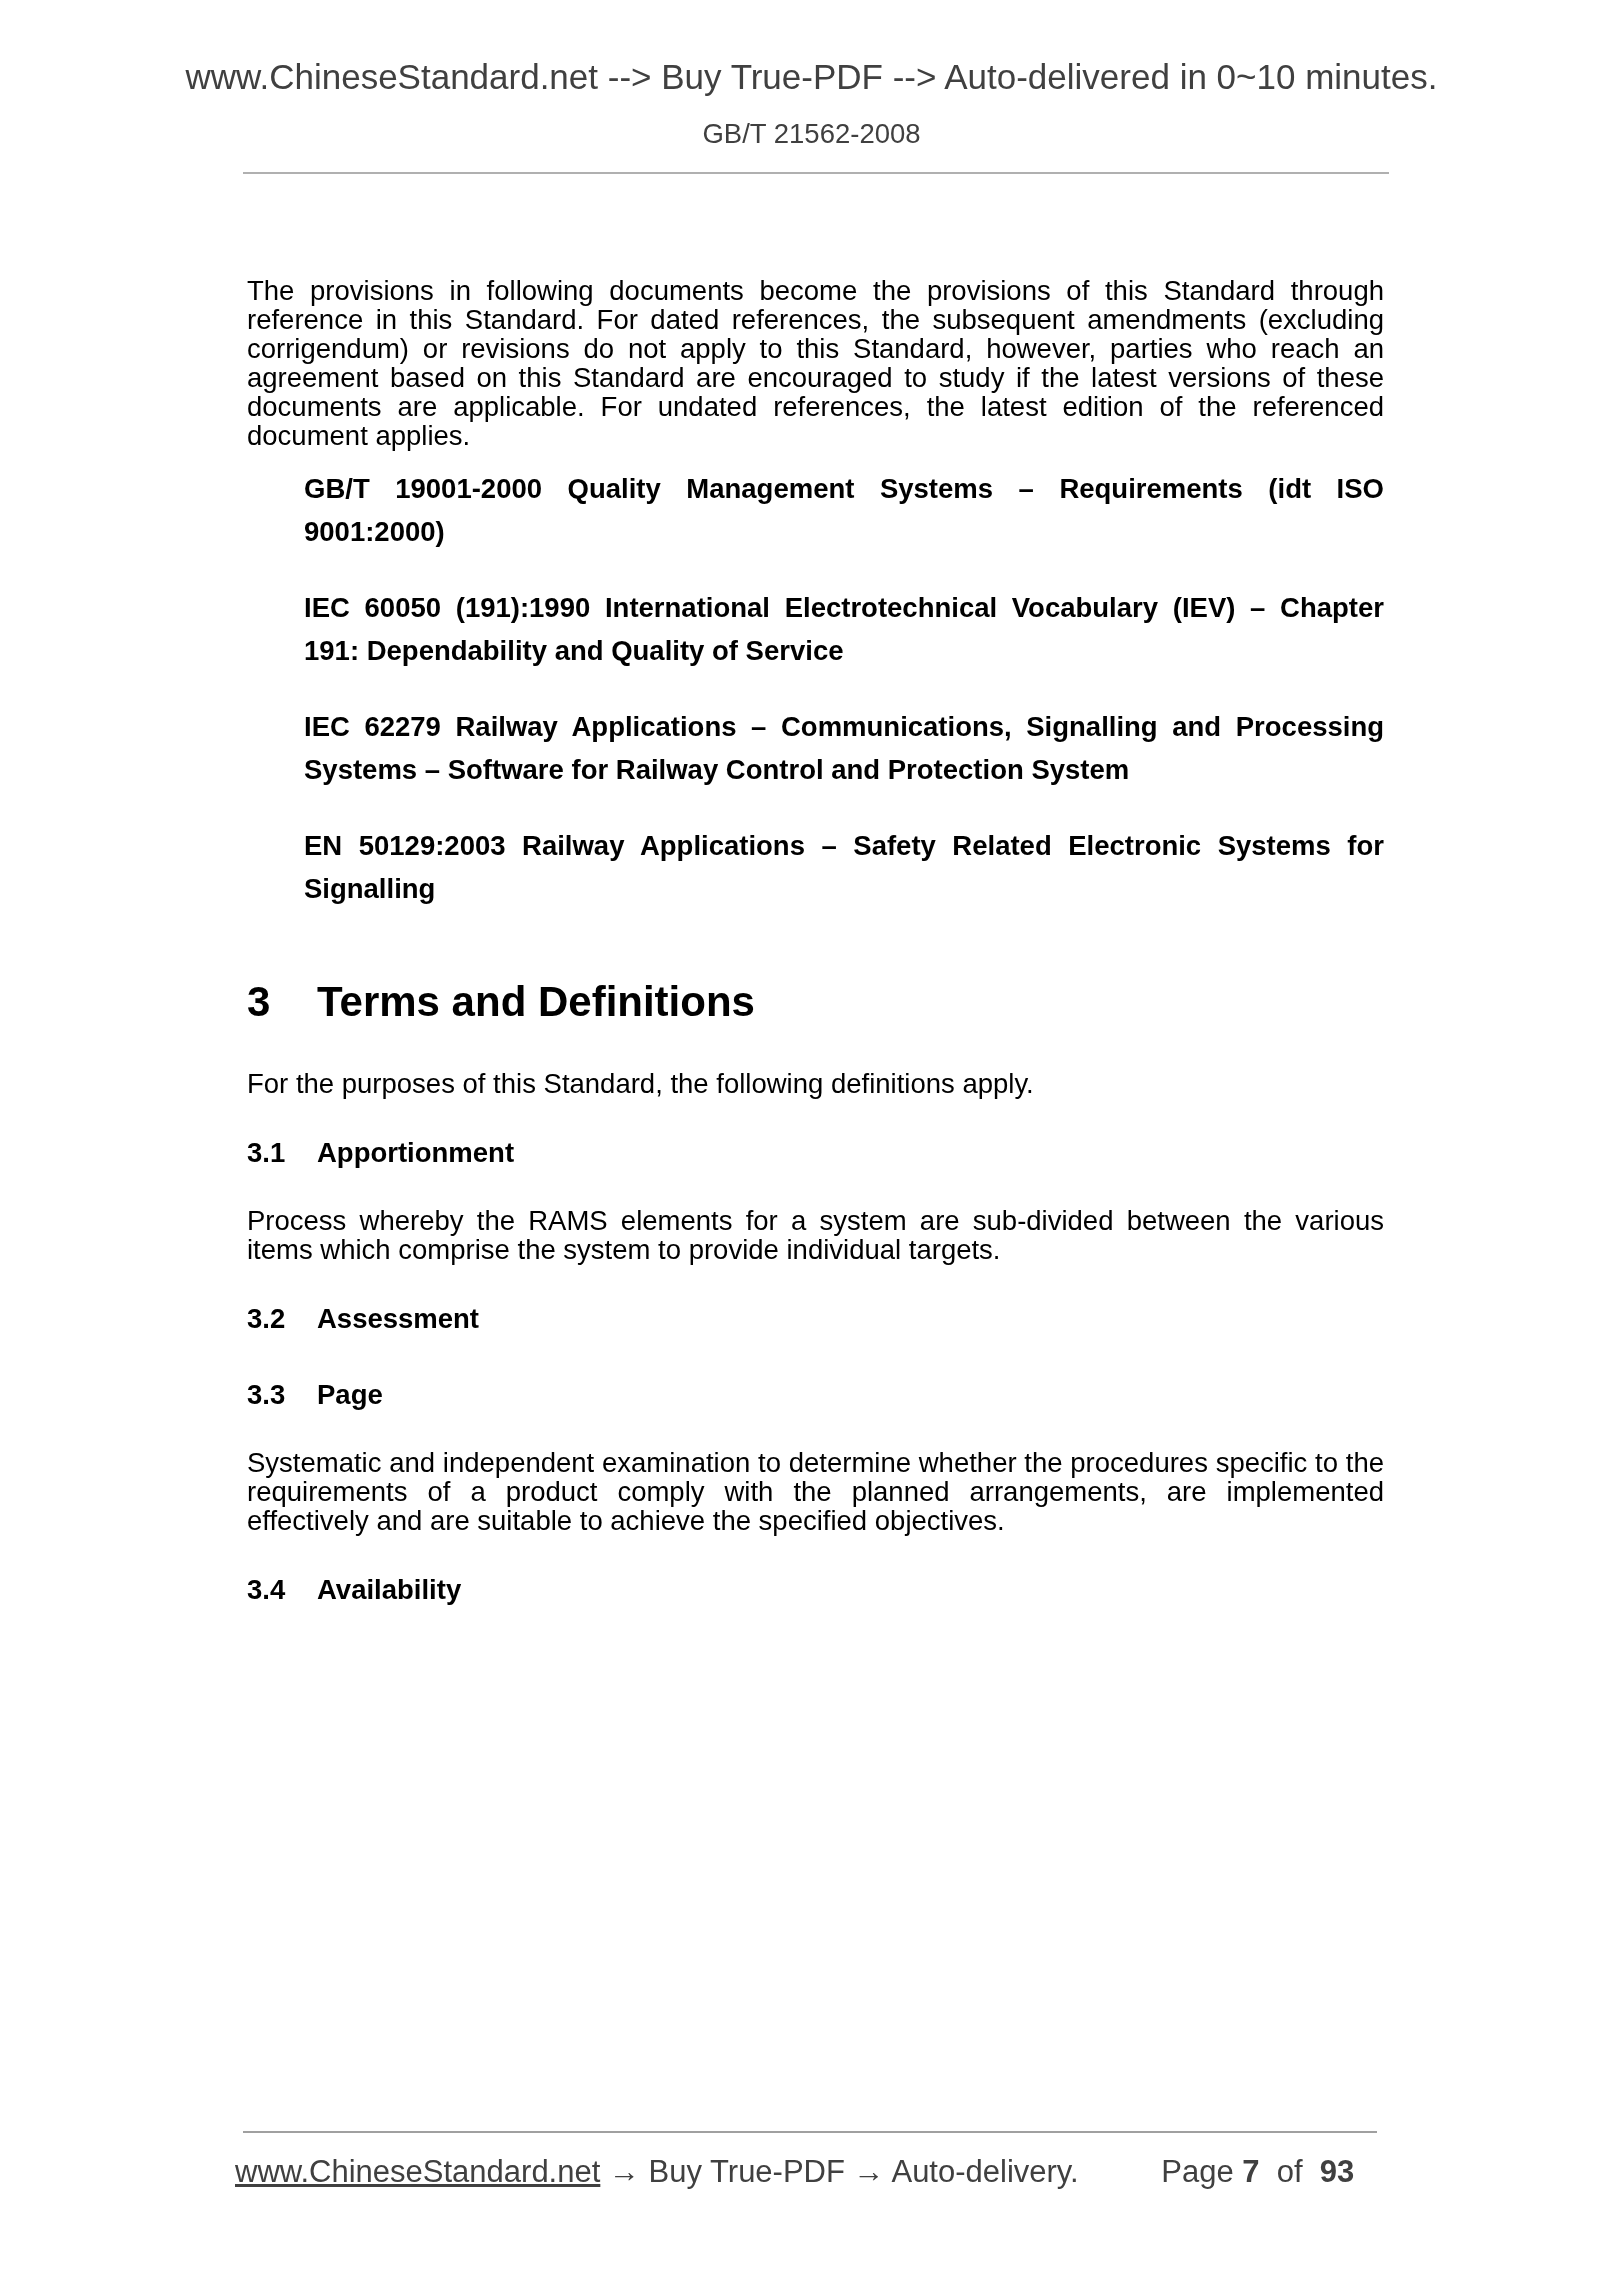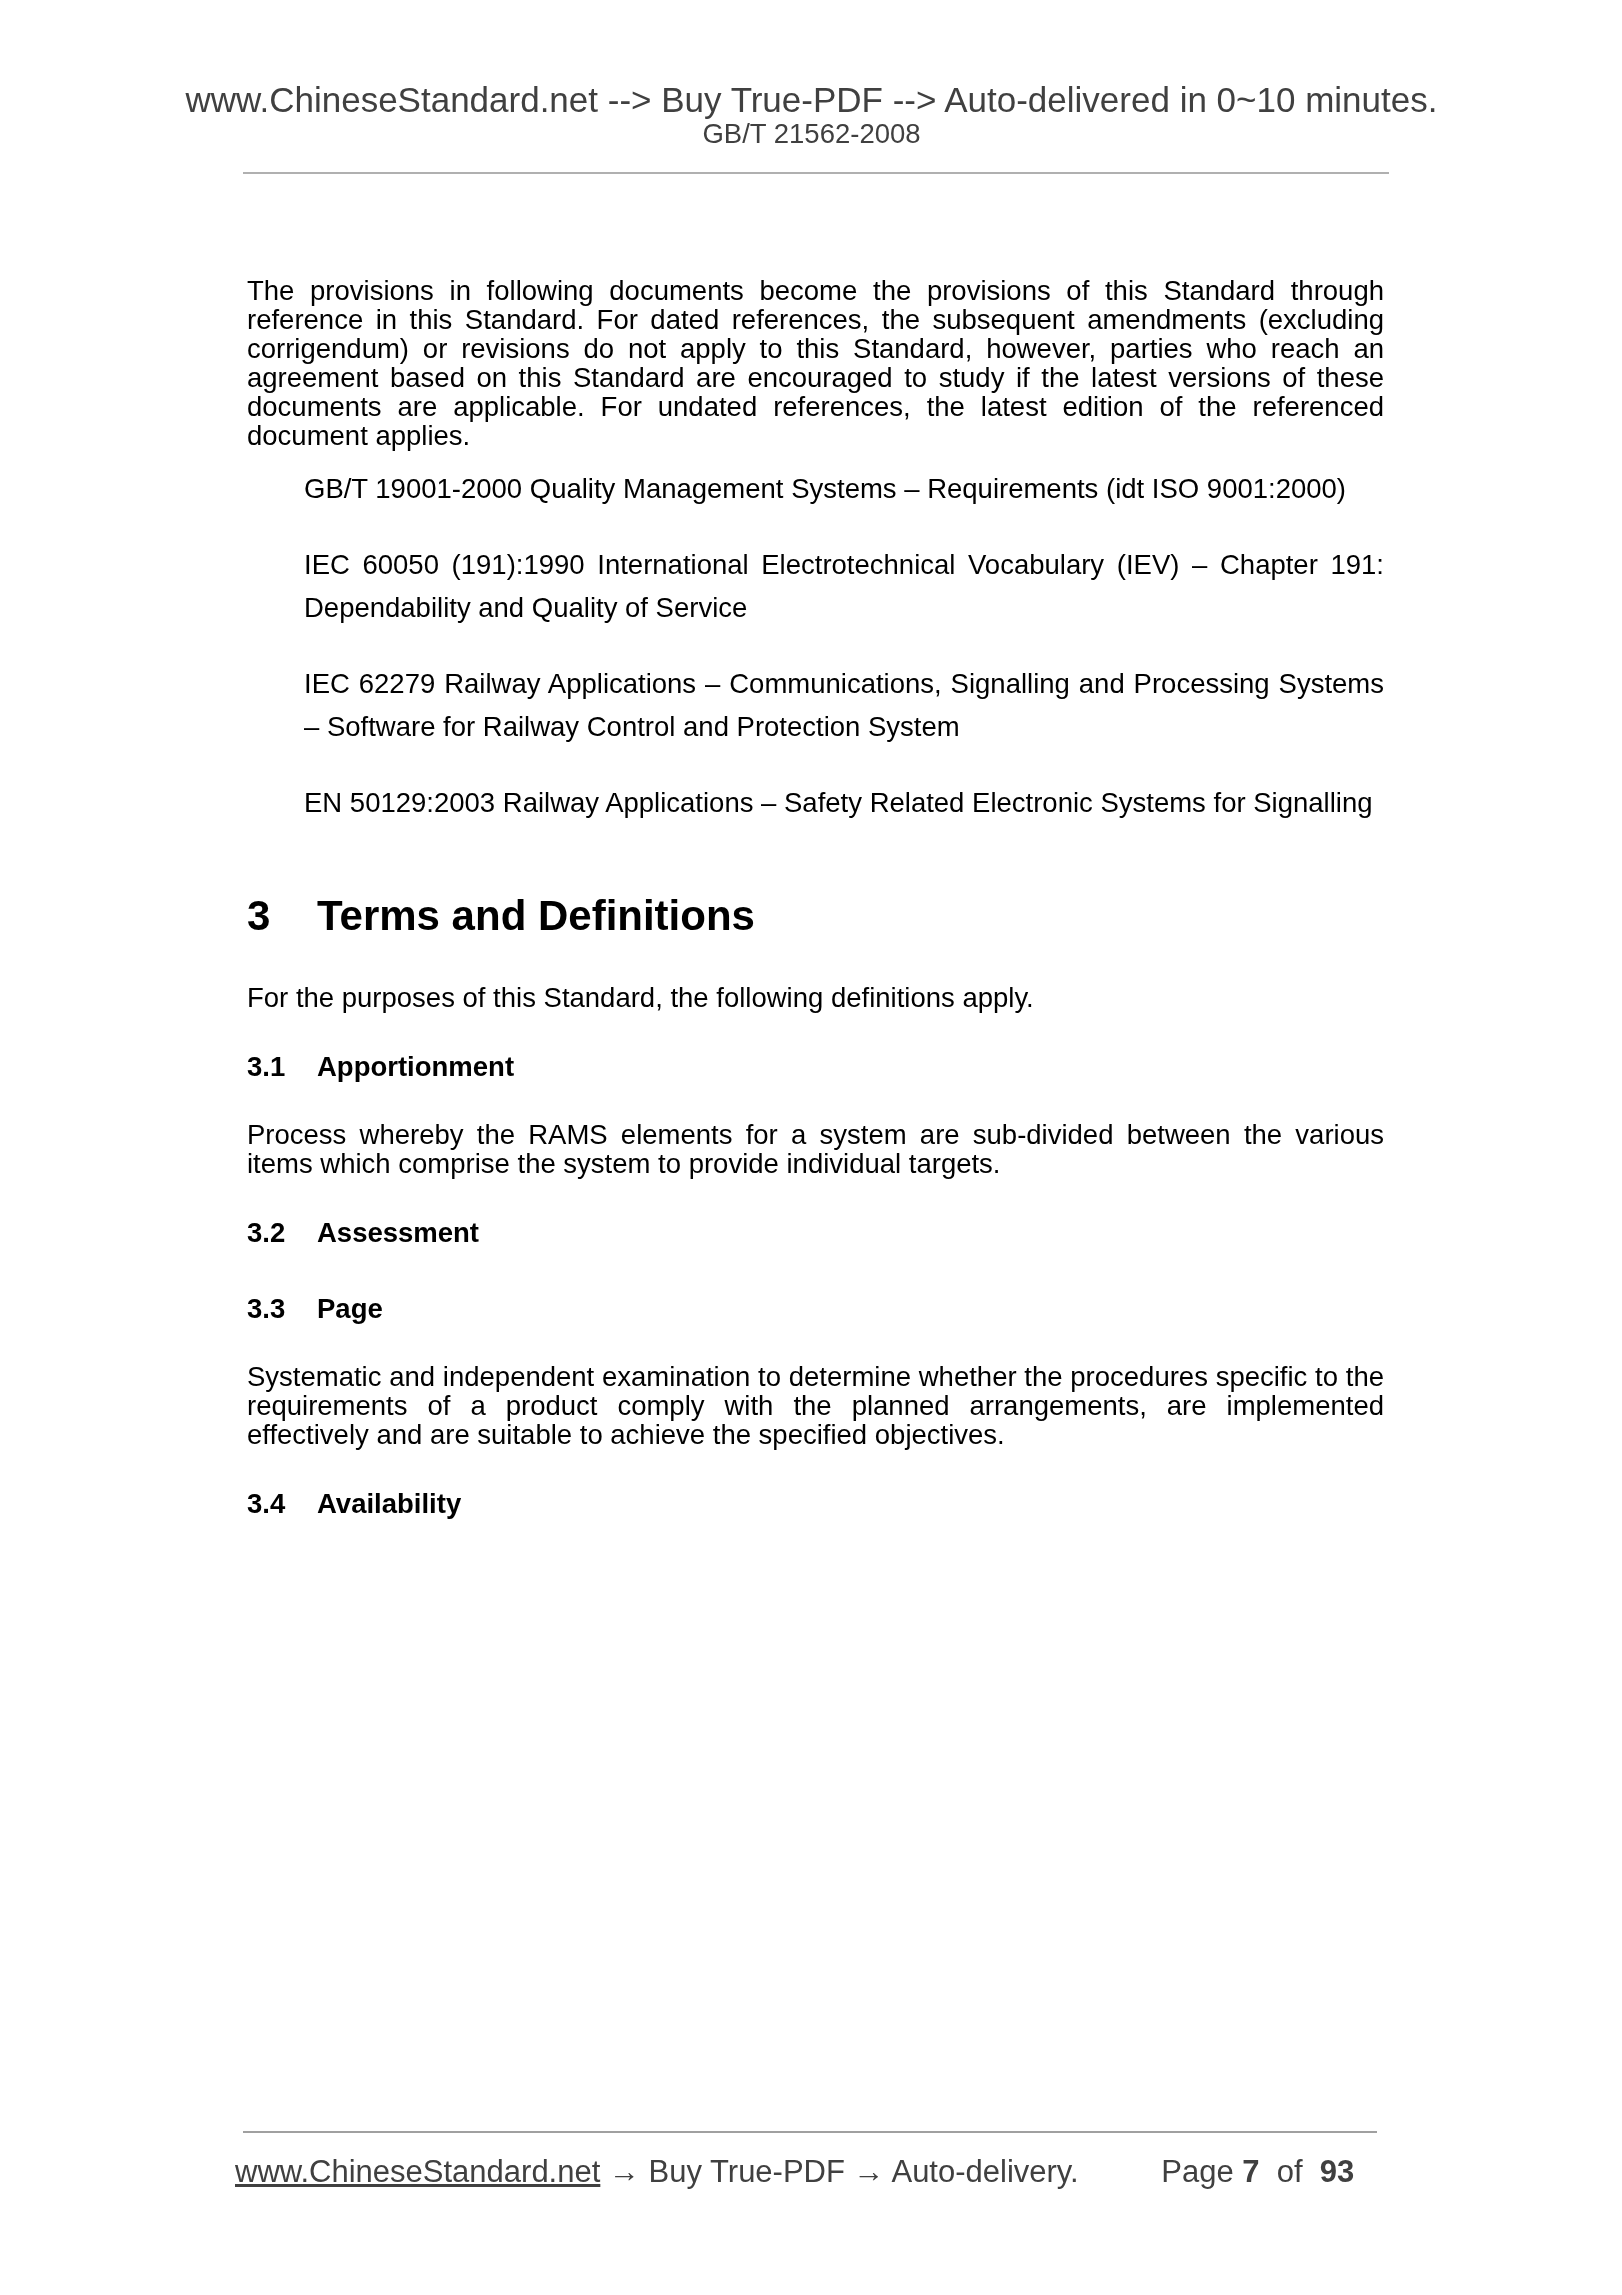--- a/index.html
+++ b/index.html
@@ -1,28 +1,28 @@
 <!DOCTYPE html>
 <html style="font-size:13.3px"><head>
 <meta charset="utf-8">
 <style>
   html, body { margin: 0; padding: 0; background: #ffffff; }
   body { width: 1623px; height: 2295px; position: relative; overflow: hidden;
          font-family: "Liberation Sans", sans-serif; color: #000; }
-  .hdr-top { position: absolute; top: 82px; left: 0; width: 1623px; text-align: center;
+  .hdr-top { position: absolute; top: 59px; left: 0; width: 1623px; text-align: center;
              font-size: 35px; color: #404040; line-height: 1; }
   .hdr-std { position: absolute; top: 120px; left: 0; width: 1623px; text-align: center;
              font-size: 27.5px; color: #404040; line-height: 1; }
   .hdr-rule { position: absolute; top: 172px; left: 243px; width: 1146px; height: 1.7px; background: #b0b0b0; }
   .content { position: absolute; top: 233px; left: 247px; width: 1137px; }
   h2 { font-size: 42px; font-weight: bold; margin: 0; line-height: 1.2; }
   h2 .num { display: inline-block; width: 70px; }
   p { font-size: 27.5px; line-height: 29px; margin: 0; text-align: justify; }
   .intro { margin-top: 43px; }
-  .refs { margin-top: 16.7px; }
+  .refs { margin-top: 16.7px; font-weight: bold; }
   .ref { margin: 0 0 33px 57px; text-align: justify; font-size: 27.5px; line-height: 43px; }
   .h2b { margin-top: 67px; }
   .terms-intro { margin-top: 42px; }
   h3 { font-size: 27.5px; font-weight: bold; margin: 33px 0 0 0; line-height: 43px; }
   h3 .num { display: inline-block; width: 70px; }
   .def { margin-top: 32px; }
   .ftr-rule { position: absolute; top: 2131px; left: 243px; width: 1134px; height: 1.7px; background: #a0a0a0; }
   .ftr { position: absolute; top: 2154px; left: 235px; width: 1131px; font-size: 31px; color: #404040;
          display: flex; justify-content: space-between; }
   .ftr a { color: #404040; text-decoration: underline; }

